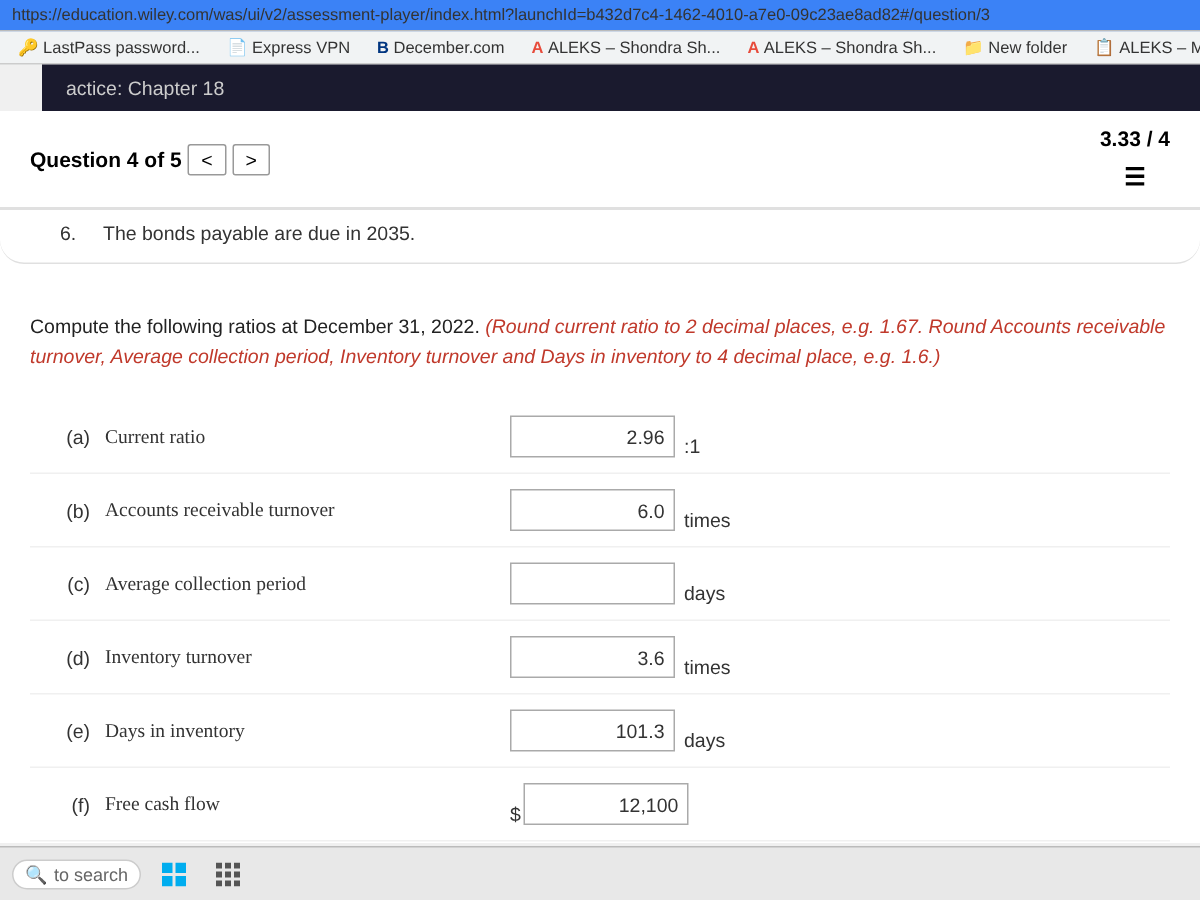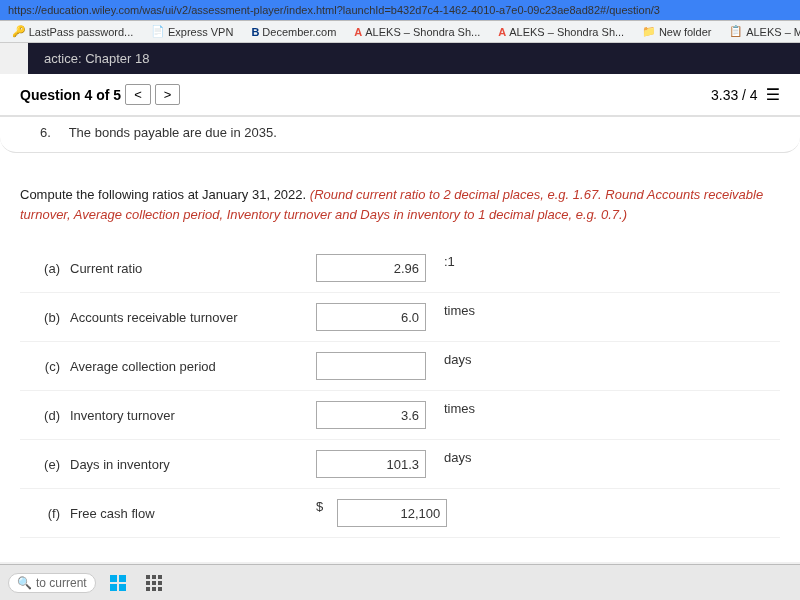--- a/index.html
+++ b/index.html
@@ -87,21 +87,22 @@
       cursor: pointer;
       font-size: 13px;
       border-radius: 2px;
     }
 
     .score-section {
       display: flex;
       align-items: center;
       gap: 8px;
       font-size: 14px;
-      font-weight: normal;
+      font-weight: bold;
+      flex-direction: column;
     }
 
     .list-icon {
       font-size: 16px;
       cursor: pointer;
     }
 
     
     .question-content {
       padding: 16px 20px;
@@ -141,27 +142,28 @@
       font-size: 13px;
       color: #333;
       flex-shrink: 0;
     }
 
     .ratio-label {
       width: 200px;
       font-size: 13px;
       color: #333;
       flex-shrink: 0;
+      font-family: Liberation Serif, serif;
     }
 
     .ratio-input-wrapper {
       display: flex;
-      align-items: flex-start;
-      gap: 14px;
-      margin-left: 36px;
+      align-items: flex-end;
+      gap: 2px;
+      margin-left: 60px;
     }
 
     .dollar-sign {
       font-size: 13px;
       color: #333;
     }
 
     .ratio-input {
       width: 110px;
       height: 28px;
@@ -277,22 +279,22 @@
 
   <div class="bond-statement">
     <span>6.</span>
     &nbsp;&nbsp;&nbsp;
     <span>The bonds payable are due in 2035.</span>
   </div>
 
   <div class="question-content">
 
     <div class="instructions">
-      <span>Compute the following ratios at January 31, 2022.</span>
-      <span class="italic-red">(Round current ratio to 2 decimal places, e.g. 1.67. Round Accounts receivable turnover, Average collection period, Inventory turnover and Days in inventory to 1 decimal place, e.g. 0.7.)</span>
+      <span>Compute the following ratios at December 31, 2022.</span>
+      <span class="italic-red">(Round current ratio to 2 decimal places, e.g. 1.67. Round Accounts receivable turnover, Average collection period, Inventory turnover and Days in inventory to 4 decimal place, e.g. 1.6.)</span>
     </div>
 
     <div>
 
       <div class="ratio-row">
         <span class="ratio-letter">(a)</span>
         <span class="ratio-label">Current ratio</span>
         <div class="ratio-input-wrapper">
           <input class="ratio-input" type="text" value="2.96" style="">
           <span class="ratio-unit">:1</span>
@@ -345,21 +347,21 @@
         </div>
       </div>
 
     </div>
   </div>
 </div>
 
 <div class="taskbar">
   <div class="taskbar-search">
     <span>🔍</span>
-    <span>to current</span>
+    <span>to search</span>
   </div>
   <div class="taskbar-icon">
     <svg width="16" height="16" viewBox="0 0 16 16">
       <rect x="0" y="0" width="7" height="7" fill="#00adef"></rect>
       <rect x="9" y="0" width="7" height="7" fill="#00adef"></rect>
       <rect x="0" y="9" width="7" height="7" fill="#00adef"></rect>
       <rect x="9" y="9" width="7" height="7" fill="#00adef"></rect>
     </svg>
   </div>
   <div class="taskbar-icon">

